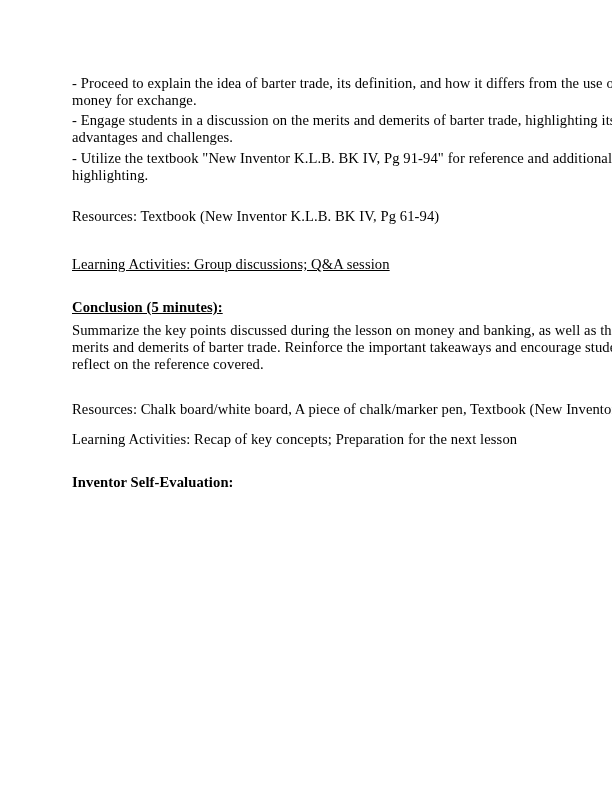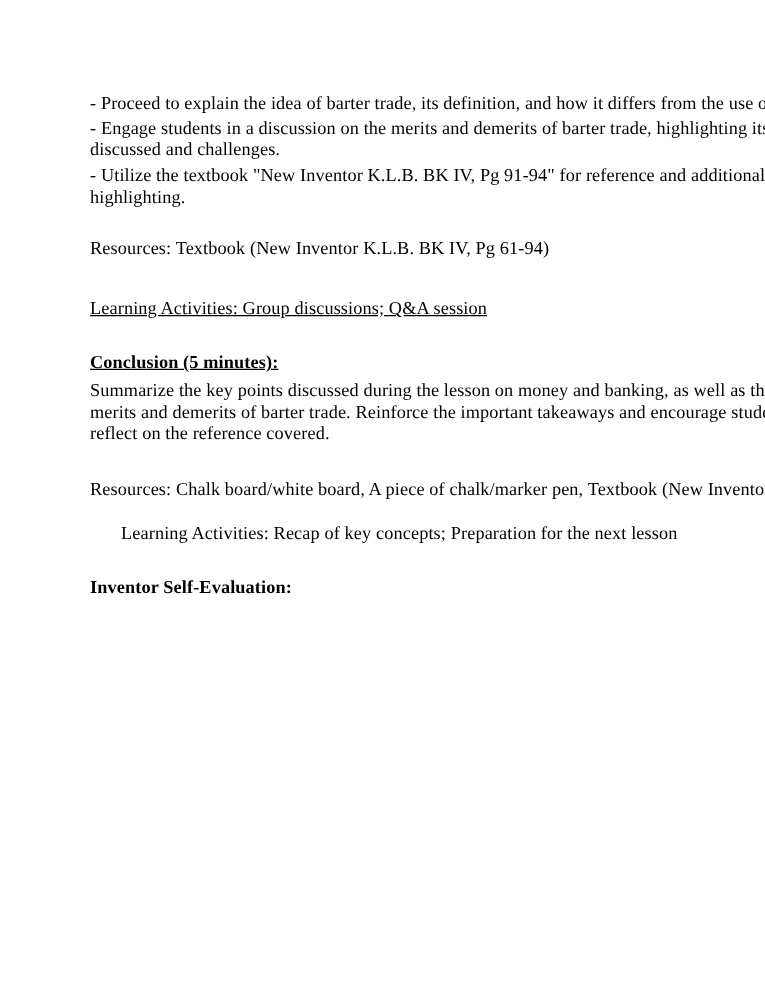--- a/index.html
+++ b/index.html
@@ -27,35 +27,36 @@
   .para .line { display: block; white-space: nowrap; }
   .bold { font-weight: bold; }
   
   .p1 { margin-top: 3px; }
   .p2 { margin-top: 4px; }
   .p3 { margin-top: 24px; }
   .p4 { margin-top: 31px; text-decoration: underline; }
   .p5 { margin-top: 26px; text-decoration: underline; }
   .p6 { margin-top: 6px; }
   .p7 { margin-top: 28px; }
-  .p8 { margin-top: 18px; text-align: right; }
+  .p8 { margin-top: 13px; }
   .p9 { margin-top: 26px; }
 </style>
 </head>
 <body>
 
 <div class="page">
 
   <p class="para p0">
     <span class="line">- Proceed to explain the idea of barter trade, its definition, and how it differs from the use of</span>
+    <span class="line">money for exchange.</span>
   </p>
 
   <p class="para p1">
     <span class="line">- Engage students in a discussion on the merits and demerits of barter trade, highlighting its</span>
-    <span class="line">discussed and challenges.</span>
+    <span class="line">advantages and challenges.</span>
   </p>
 
   <p class="para p2">
     <span class="line">- Utilize the textbook "New Inventor K.L.B. BK IV, Pg 91-94" for reference and additional</span>
     <span class="line">highlighting.</span>
   </p>
 
   <p class="para p3">
     <span class="line">Resources: Textbook (New Inventor K.L.B. BK IV, Pg 61-94)</span>
   </p>

